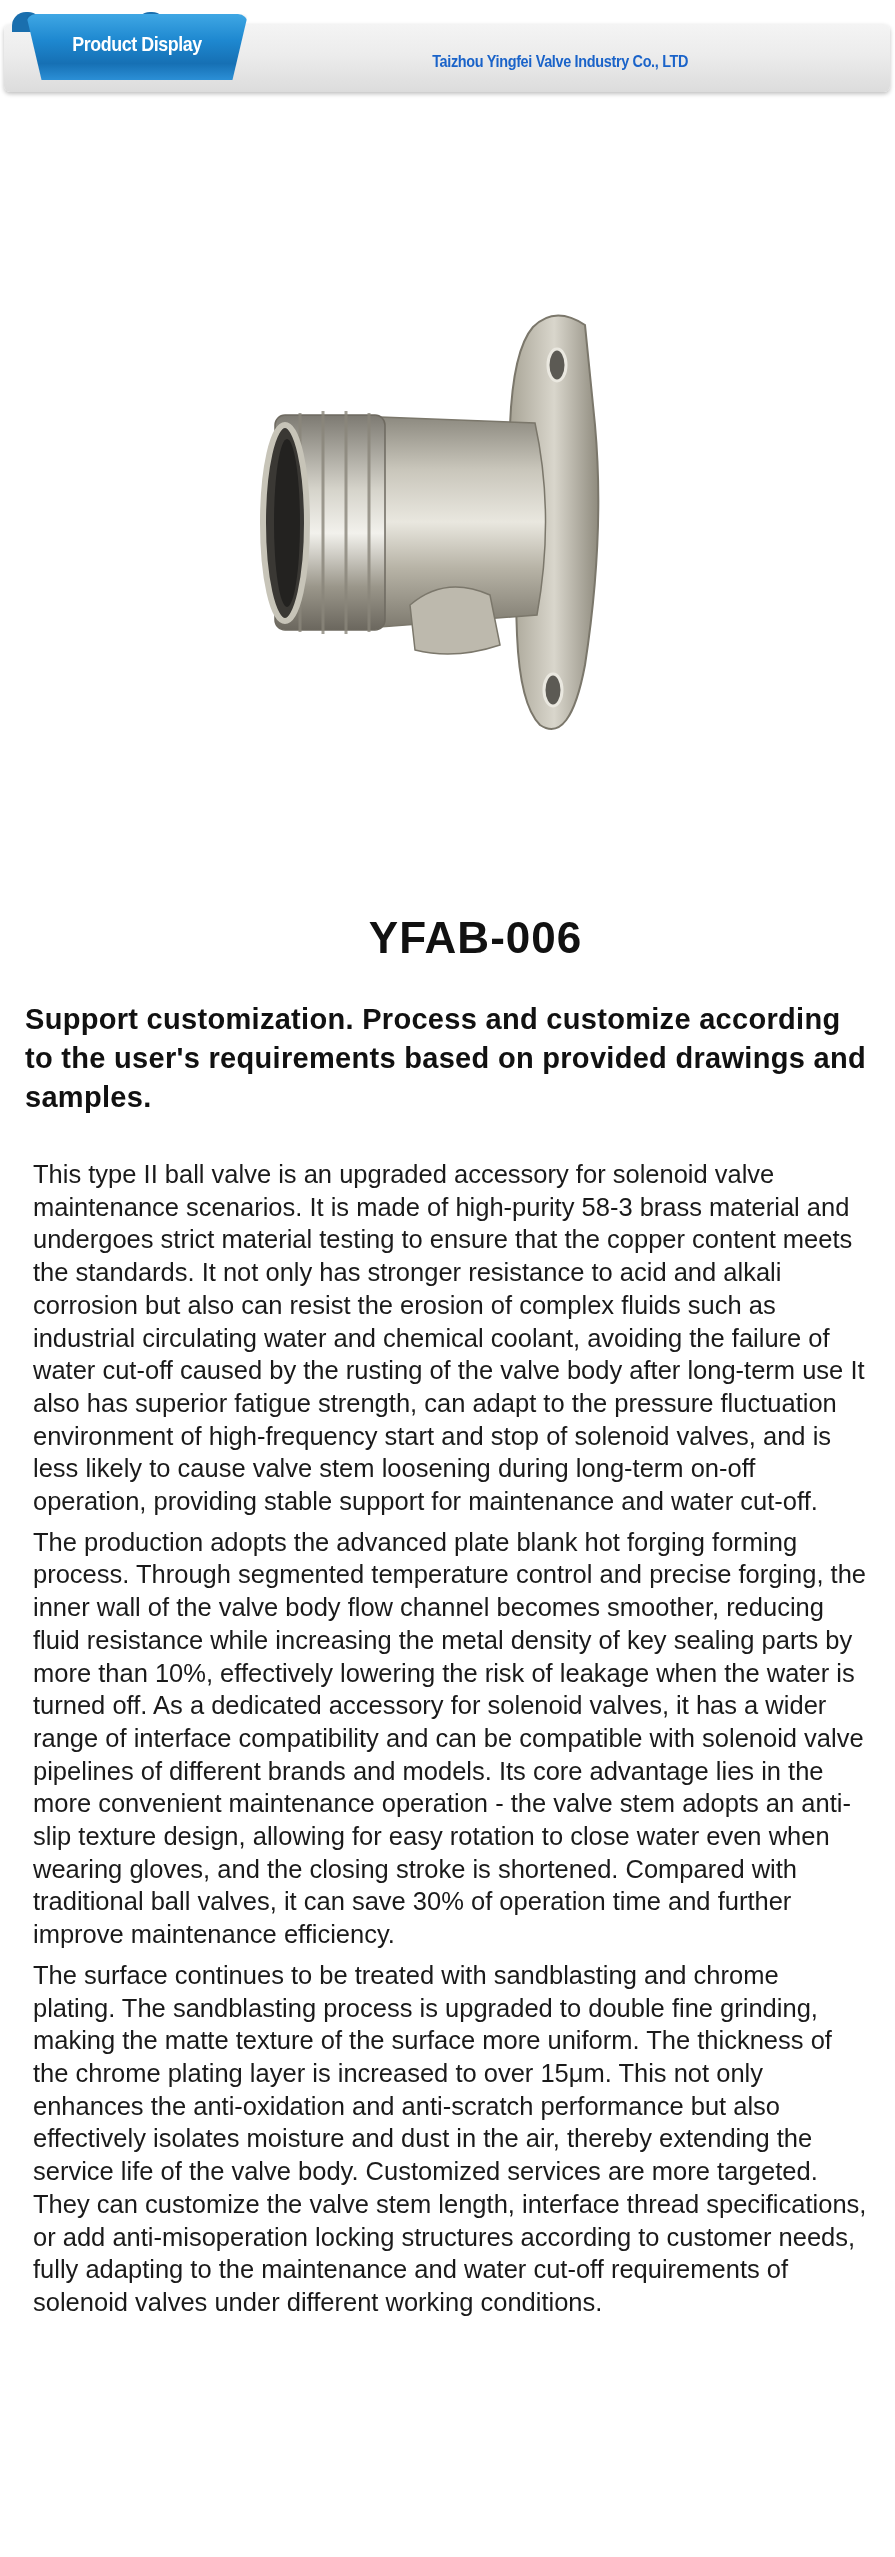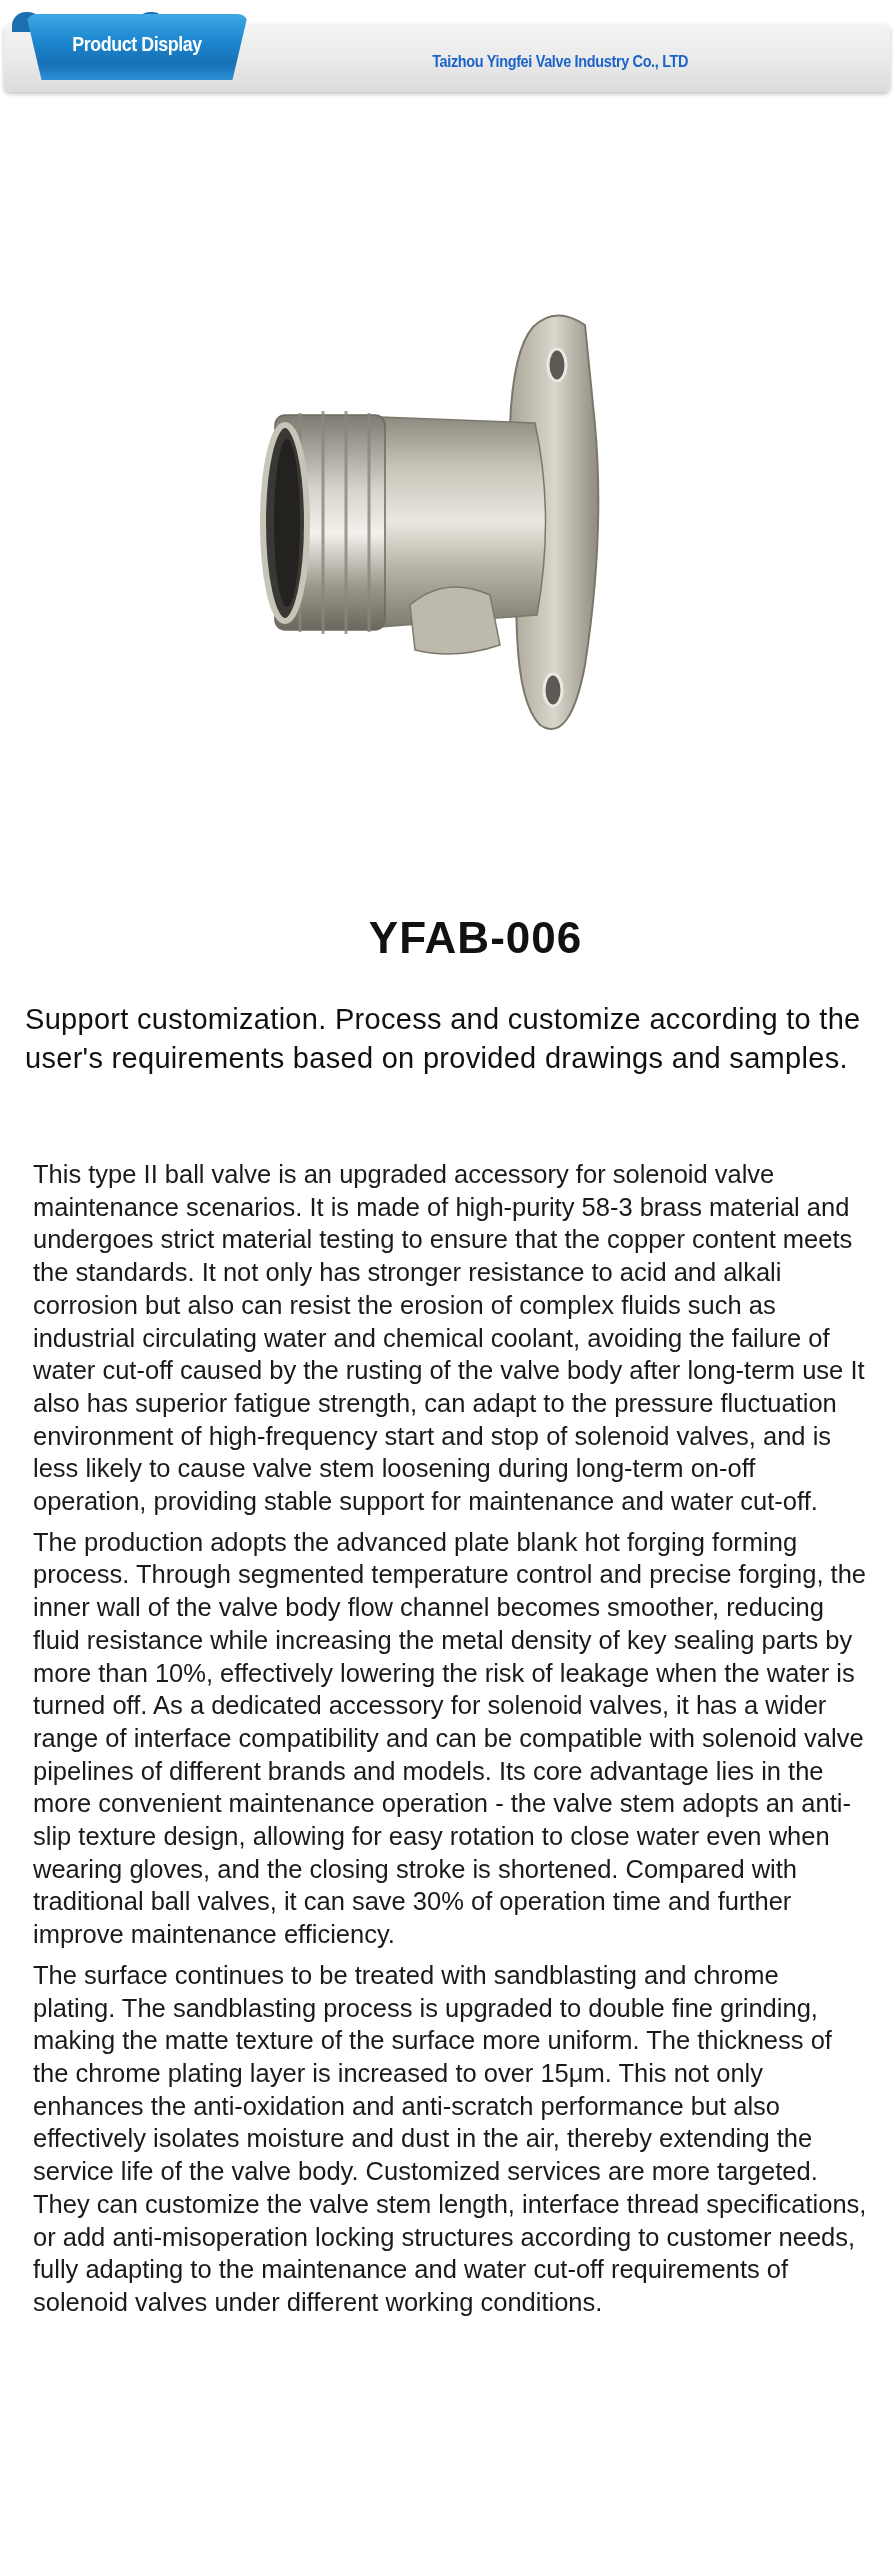--- a/index.html
+++ b/index.html
@@ -42,21 +42,21 @@
     
     .product-image { position: absolute; left: 255px; top: 305px; width: 400px; height: 450px; }
 
     
     .model {
       position: absolute; left: 0; width: 895px; top: 913px; text-align: center;
       font-size: 44px; font-weight: bold; letter-spacing: 1px; padding-left: 28px;
     }
     .subtitle {
       position: absolute; left: 25px; width: 850px; top: 1000px;
-      font-size: 29px; font-weight: normal; line-height: 39px;
+      font-size: 29px; font-weight: bold; line-height: 39px;
       letter-spacing: 0.3px;
     }
     .body-text {
       position: absolute; left: 25px; width: 850px; top: 1150px;
       font-size: 25.5px; line-height: 32.7px; color: #1a1a1a;
     }
     .body-text p { margin: 8px; }
   </style>
 </head>
 <body>

